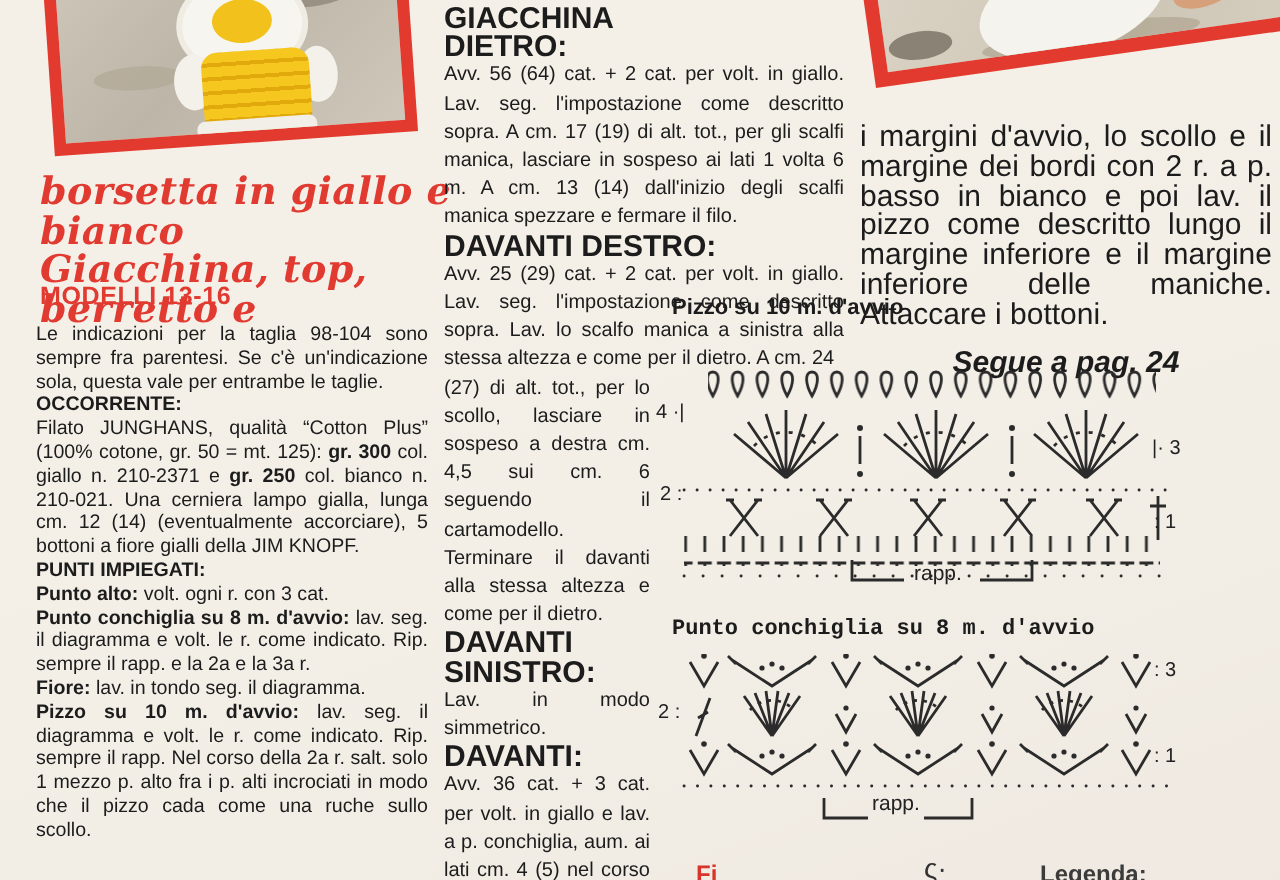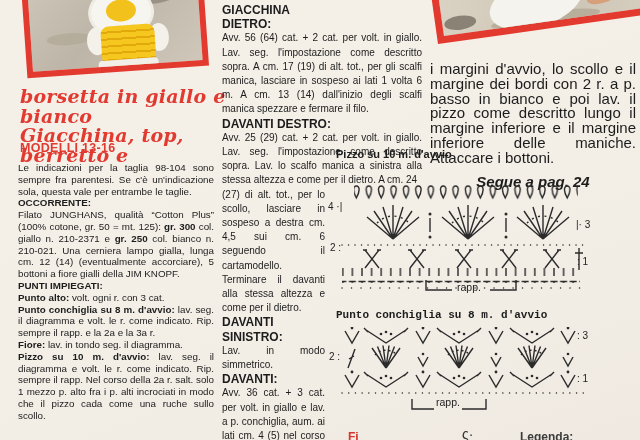--- a/index.html
+++ b/index.html
@@ -38,21 +38,21 @@
   .modelli{position:absolute;left:20px;top:141px;font-size:12.5px;font-weight:700;
            color:#e13a31;letter-spacing:.3px;}
 
   
   .b{font-weight:700;}
   .col-left{position:absolute;left:18px;top:162px;width:196px;
             font-size:9.8px;line-height:11.8px;text-align:justify;}
   .col-left p{margin:0;}
   .col-mid{position:absolute;left:222px;top:3px;width:200px;
            font-size:10px;line-height:14.2px;text-align:justify;}
-  .sec .head{font-weight:700;font-size:12px;white-space:pre-line;text-align:left;}
+  .sec .head{font-weight:700;font-size:15px;white-space:pre-line;text-align:left;}
   .sec.narrow{width:103px;}
   .col-rtext{position:absolute;left:430px;top:62px;width:206px;
              font-size:15px;line-height:14.8px;text-align:justify;}
   .segue{margin-top:9px;font-weight:700;font-style:italic;text-align:center;}
 
   
   .dtitle{position:absolute;font-weight:700;font-size:11px;}
   .dlabel{position:absolute;font-size:10px;color:#222;white-space:nowrap;}
   .rapp{position:absolute;font-size:10.5px;color:#222;}
   svg.chart{position:absolute;}

